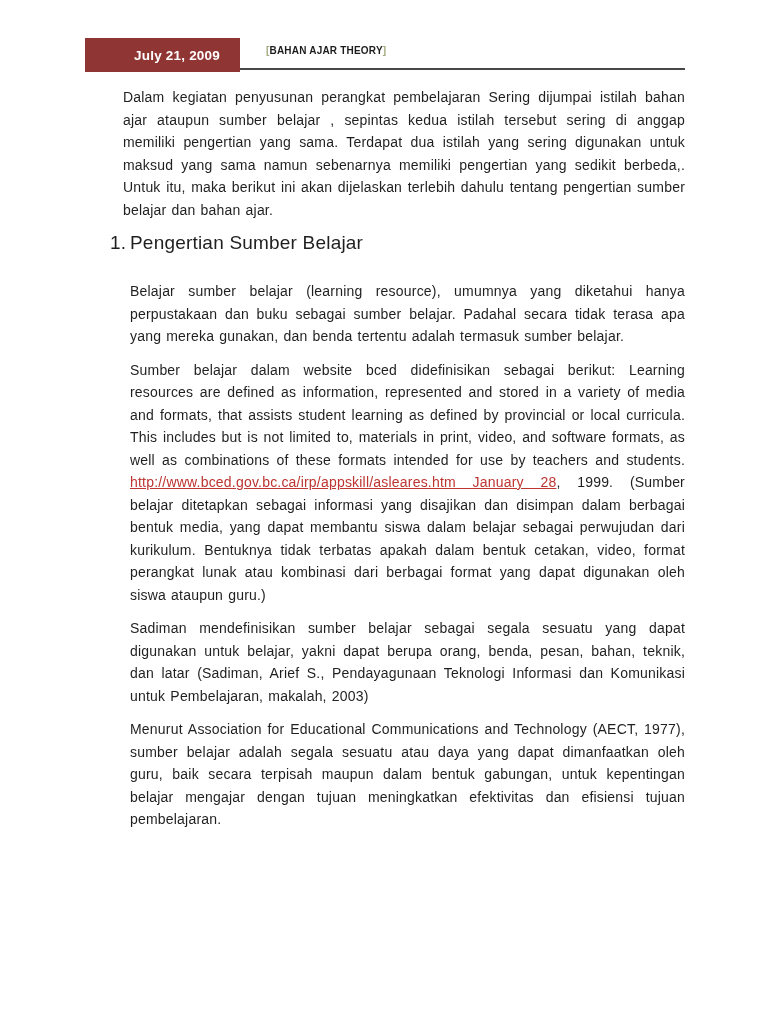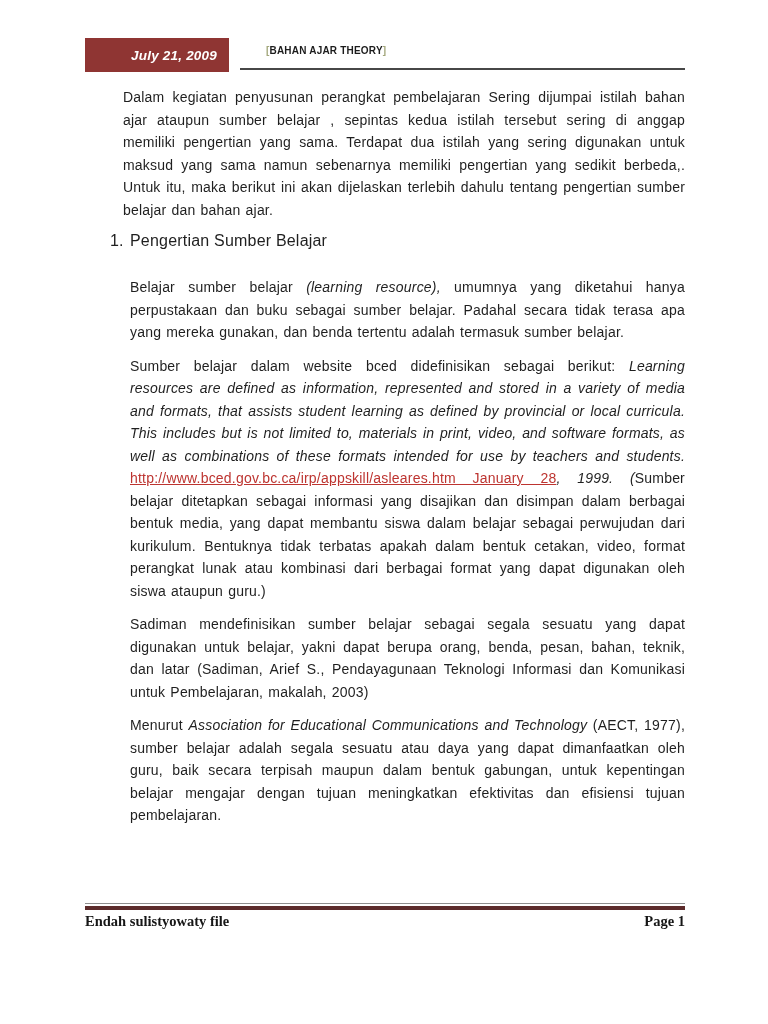--- a/index.html
+++ b/index.html
@@ -11,47 +11,47 @@
   html,body{margin:0;padding:0;}
   body{
     width:768px;height:1024px;background:#ffffff;position:relative;
     font-family:"Liberation Sans", sans-serif;color:#1e1e1e;overflow:hidden;
   }
   .page{position:absolute;inset:0;background:#fff;}
 
   
   .header{position:absolute;left:85px;top:38px;width:600px;height:34px;}
   .date-badge{
-    position:absolute;left:0;top:0;width:144px;height:34px;background:var(--bar);
+    position:absolute;left:0;top:0;width:155px;height:34px;background:var(--bar);
     color:#fff;font-weight:bold;font-size:13.5px;
     display:flex;align-items:center;justify-content:flex-end;
-    padding-right:12px;box-sizing:border-box;letter-spacing:0.2px;font-style:italic;
+    padding-right:20px;box-sizing:border-box;letter-spacing:0.2px;
   }
   .header-rule{position:absolute;left:155px;right:0;top:30px;height:2px;background:#474747;}
   .header-title{
     position:absolute;left:181px;top:7px;font-size:10px;font-weight:bold;
     color:#1c1c1c;letter-spacing:0.2px;white-space:nowrap;
   }
   .bracket{color:var(--bracket);font-weight:bold;}
 
   
   .content{position:absolute;left:85px;top:86px;width:600px;}
   .question{
     font-size:14.5px;font-weight:400;letter-spacing:0.4px;color:#252525;
     margin:0 0 14px 0;
   }
   .para{
     font-size:14px;line-height:22.5px;text-align:justify;
     letter-spacing:0.2px;word-spacing:1px;margin:0 0 11px 0;color:#1f1f1f;
   }
   .intro{margin-left:38px;}
   .indented{margin-left:45px;}
-  .section{margin:7px 0 26px 25px;font-size:16px;letter-spacing:0.2px;color:#1f1f1f;}
+  .section{margin:7px 0 26px 25px;font-size:19px;letter-spacing:0.2px;color:#1f1f1f;}
   .section .num{display:inline-block;min-width:20px;}
-  .it{font-style:italic;margin-top:44px;}
+  .it{margin-top:44px;}
   .link{color:var(--link);text-decoration:underline;cursor:pointer;}
 
   
   .footer{position:absolute;left:85px;top:903px;width:600px;}
   .footer-rule{border-top:1px solid #8e8e8e;padding-top:2px;}
   .footer-rule-thick{height:4px;background:var(--rule);}
   .footer-row{
     display:flex;justify-content:space-between;margin-top:3px;
     font-family:"Liberation Serif", serif;font-weight:bold;font-size:14.5px;color:#161616;
   }
@@ -79,23 +79,14 @@
 
     <p class="para indented"><span>Belajar sumber belajar </span><span class="it">(learning resource),</span><span> umumnya yang diketahui hanya perpustakaan dan buku sebagai sumber belajar. Padahal secara tidak terasa apa yang mereka gunakan, dan benda tertentu adalah termasuk sumber belajar.</span></p>
 
     <p class="para indented"><span>Sumber belajar dalam website bced didefinisikan sebagai berikut: </span><span class="it">Learning resources are defined as information, represented and stored in a variety of media and formats, that assists student learning as defined by provincial or local curricula. This includes but is not limited to, materials in print, video, and software formats, as well as combinations of these formats intended for use by teachers and students. </span><a class="link" href="#">http://www.bced.gov.bc.ca/irp/appskill/asleares.htm January 28</a><span class="it">, 1999. (</span><span>Sumber belajar ditetapkan sebagai informasi yang disajikan dan disimpan dalam berbagai bentuk media, yang dapat membantu siswa dalam belajar sebagai perwujudan dari kurikulum.  Bentuknya tidak terbatas apakah dalam bentuk cetakan, video, format perangkat lunak atau kombinasi dari berbagai format yang dapat digunakan oleh siswa ataupun guru.)</span></p>
 
     <p class="para indented"><span>Sadiman mendefinisikan sumber belajar sebagai segala sesuatu yang dapat digunakan untuk belajar, yakni dapat berupa orang, benda, pesan, bahan, teknik, dan latar (Sadiman, Arief S., Pendayagunaan Teknologi Informasi dan Komunikasi untuk Pembelajaran, makalah, 2003)</span></p>
 
     <p class="para indented"><span>Menurut </span><span class="it">Association for Educational Communications and Technology</span><span> (AECT, 1977), sumber belajar adalah segala sesuatu atau daya yang dapat dimanfaatkan oleh guru, baik secara terpisah maupun dalam bentuk gabungan, untuk kepentingan belajar mengajar dengan tujuan meningkatkan efektivitas dan efisiensi tujuan pembelajaran.</span></p>
   </div>
 
-  <div class="footer">
-    <div class="footer-rule">
-      <div class="footer-rule-thick"></div>
-    </div>
-    <div class="footer-row">
-      <span>Endah sulistyowaty file</span>
-      <span>Page 1</span>
-    </div>
-  </div>
 
 </div>
 
 </body></html>

